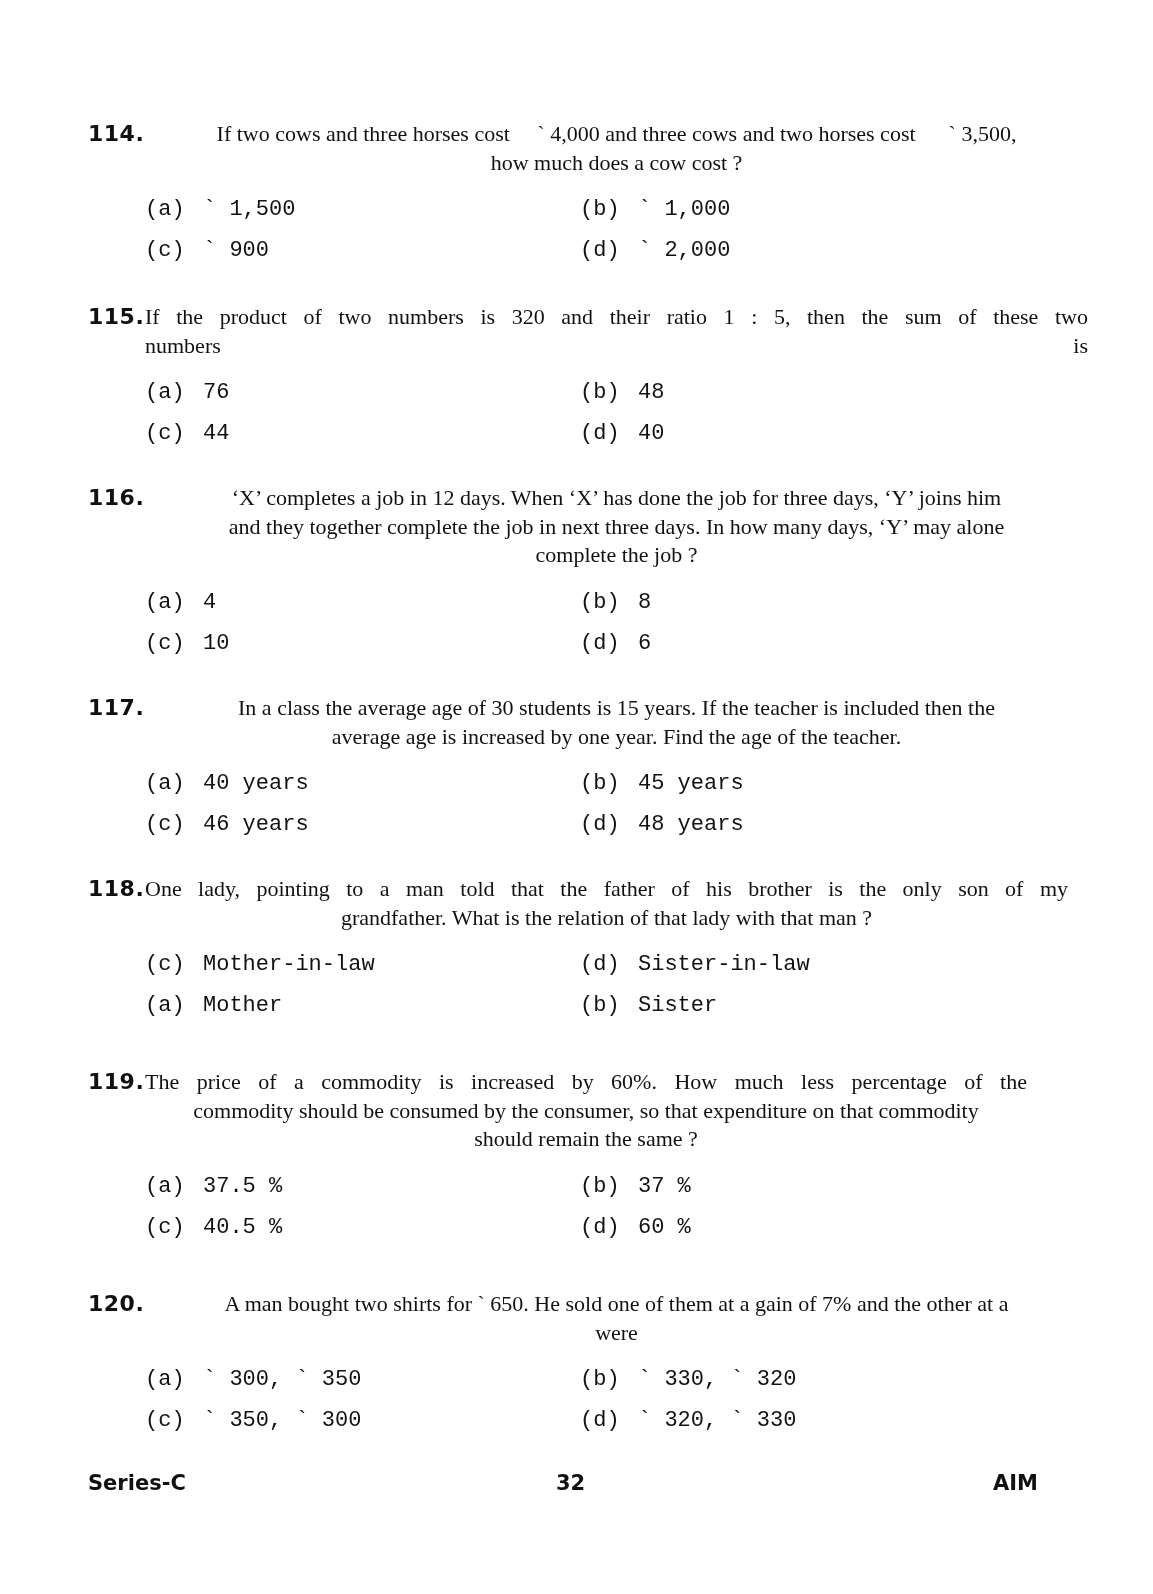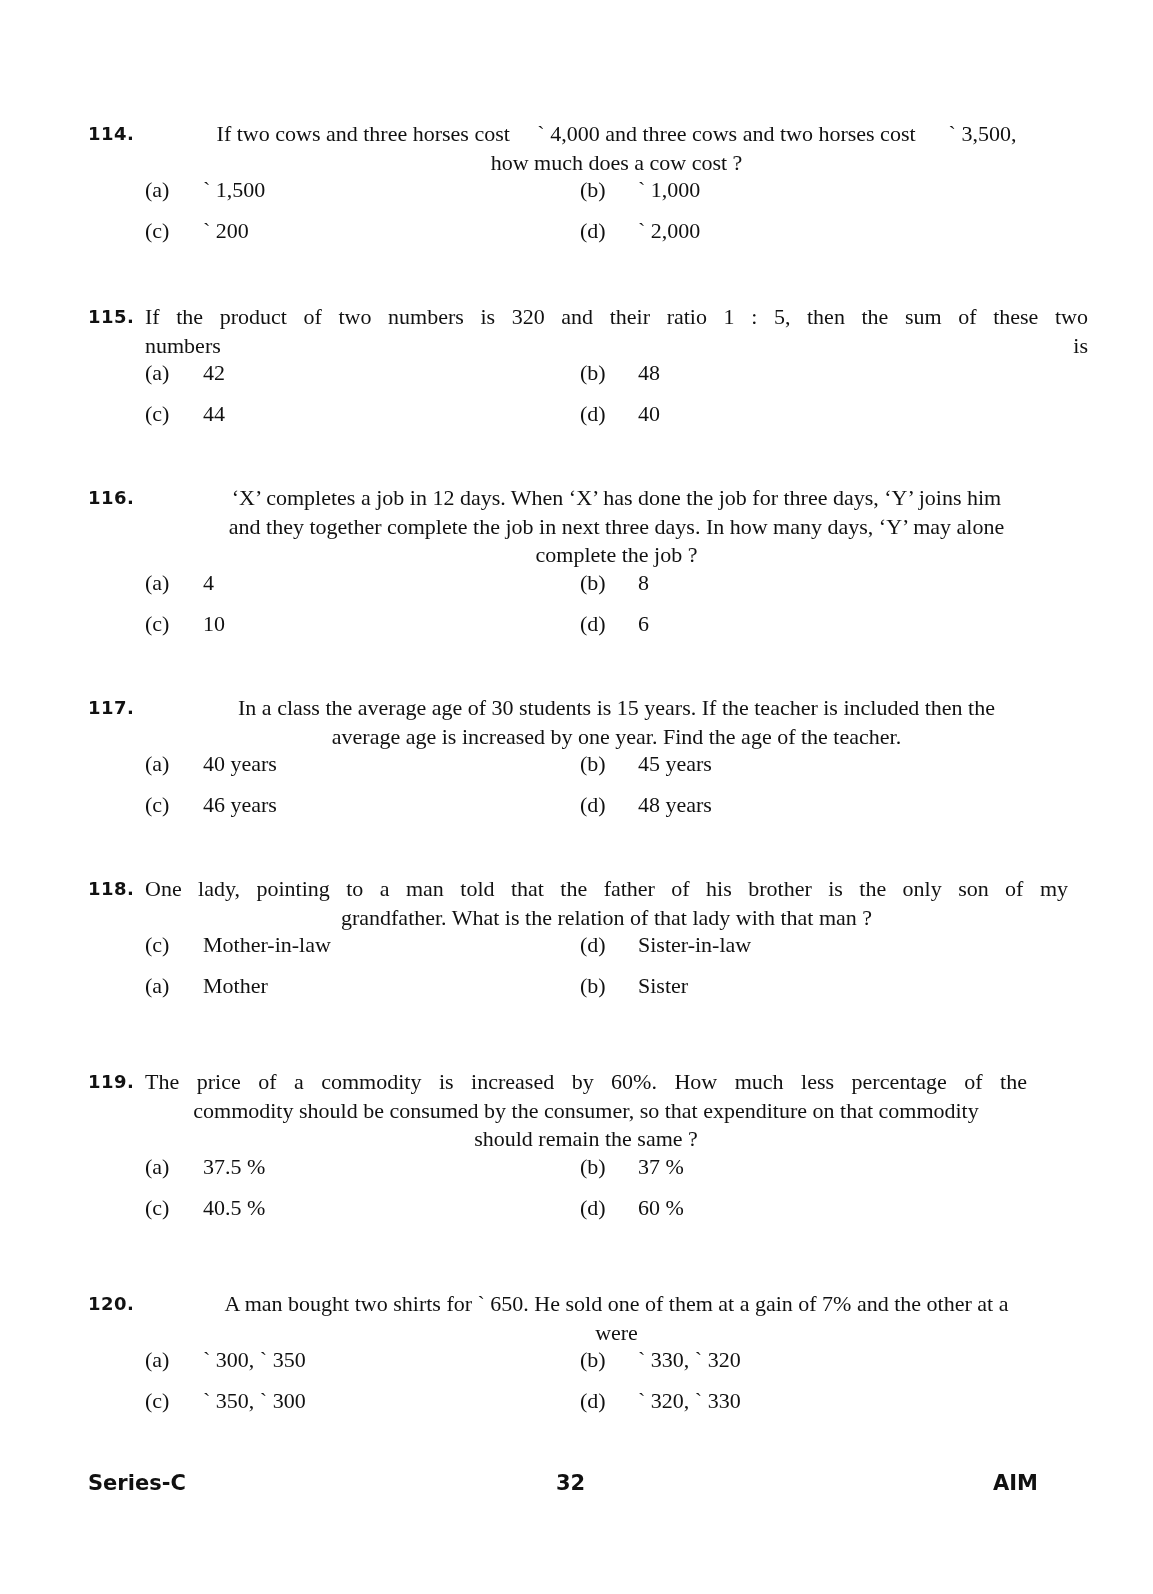--- a/index.html
+++ b/index.html
@@ -1,24 +1,24 @@
 <!DOCTYPE html>
 <html><head>
 <meta charset="utf-8">
 <style>
   html, body { margin: 0; padding: 0; background: #ffffff; }
   body { width: 1153px; height: 1594px; position: relative; overflow: hidden; color: #111; }
   .page { position: absolute; left: 0; top: 0; width: 1153px; height: 1594px; }
   .q { position: absolute; left: 88px; width: 1000px; }
   .q-head { position: relative; font-family: "Liberation Serif", serif; font-size: 22px; line-height: 28.5px; }
-  .q-num { position: absolute; left: 0; top: 0; font-family: "DejaVu Sans", sans-serif; font-weight: bold; font-size: 18px; letter-spacing: 0.5px; }
+  .q-num { position: absolute; left: 0; top: 0; font-family: "DejaVu Sans", sans-serif; font-weight: bold; font-size: 22px; letter-spacing: 0.5px; }
   .q-text { display: block; margin-left: 57px; }
   .q-text.justify { text-align: justify; text-align-last: justify; }
   .q-text .last { display: block; text-align: center; }
-  .opts { position: relative; margin-top: 0; margin-left: 57px; font-family: Liberation Serif, serif; font-size: 22px; }
+  .opts { position: relative; margin-top: 20px; margin-left: 57px; font-family: Liberation Mono, monospace; font-size: 22px; }
   .opt-row { position: relative; height: 41px; }
   .opt { position: absolute; top: 0; white-space: nowrap; }
   .opt.left { left: 0; }
   .opt.right { left: 435px; }
   .opt-label { display: inline-block; width: 58px; }
   .footer { position: absolute; top: 1471px; left: 88px; width: 960px; height: 30px; font-family: "DejaVu Sans", sans-serif; font-weight: bold; font-size: 21px; }
   .footer .left { position: absolute; left: 0; }
   .footer .center { position: absolute; left: 468px; }
   .footer .right { position: absolute; right: 10px; }
 </style>
@@ -34,37 +34,37 @@
         <span class="last" style="white-space:pre;">If two cows and three horses cost     ` 4,000 and three cows and two horses cost      ` 3,500,</span>
         <span class="last">how much does a cow cost ?</span>
       </span>
     </div>
     <div class="opts">
       <div class="opt-row">
         <span class="opt left"><span class="opt-label">(a)</span><span>` 1,500</span></span>
         <span class="opt right"><span class="opt-label">(b)</span><span>` 1,000</span></span>
       </div>
       <div class="opt-row">
-        <span class="opt left"><span class="opt-label">(c)</span><span>` 200</span></span>
+        <span class="opt left"><span class="opt-label">(c)</span><span>` 900</span></span>
         <span class="opt right"><span class="opt-label">(d)</span><span>` 2,000</span></span>
       </div>
     </div>
   </div>
 
   <div class="q" style="top:303px;">
     <div class="q-head">
       <span class="q-num">115.</span>
       <span class="q-text justify">
         <span style="display:block;text-align:justify;text-align-last:justify;">If the product of two numbers is 320 and their ratio 1 : 5, then the sum of these two</span>
         <span class="last">numbers is</span>
       </span>
     </div>
     <div class="opts">
       <div class="opt-row">
-        <span class="opt left"><span class="opt-label">(a)</span><span>42</span></span>
+        <span class="opt left"><span class="opt-label">(a)</span><span>76</span></span>
         <span class="opt right"><span class="opt-label">(b)</span><span>48</span></span>
       </div>
       <div class="opt-row">
         <span class="opt left"><span class="opt-label">(c)</span><span>44</span></span>
         <span class="opt right"><span class="opt-label">(d)</span><span>40</span></span>
       </div>
     </div>
   </div>
 
   <div class="q" style="top:484px;">

